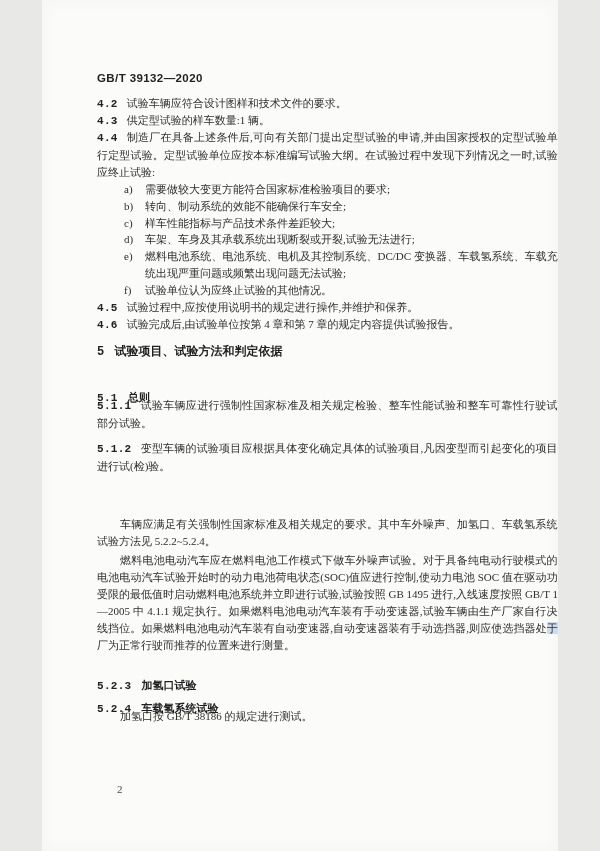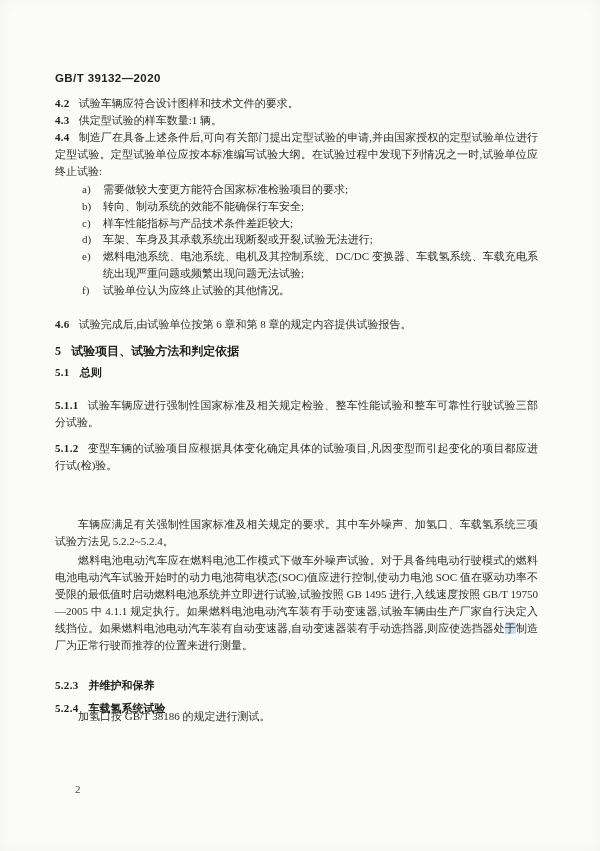--- a/index.html
+++ b/index.html
@@ -1,36 +1,36 @@
 <!DOCTYPE html>
 <html><head>
 <meta charset="utf-8">
 <style>
   html,body{margin:0;padding:0;background:#e8e8e6;}
   .page{
     position:relative;
-    width:600px;height:851px;
+    width:516px;height:851px;
     margin:0 auto;
     background:#fbfbf9;
     font-family:"Liberation Serif","DejaVu Serif",serif;
     color:#2e2e2e;
     font-size:11px;
     line-height:17px;
     overflow:hidden;
     box-shadow:inset 0 0 18px rgba(0,0,0,0.03);
   }
   .abs{position:absolute;left:55px;width:483px;}
   .header-code{
     position:absolute;left:55px;top:70px;
     font-family:"Liberation Sans","DejaVu Sans",sans-serif;
     font-weight:bold;font-size:11.5px;letter-spacing:0.4px;color:#222;
   }
   .clause{text-align:justify;text-justify:inter-ideograph;}
   .clause-num{
-    font-family:Liberation Serif, serif;
+    font-family:Liberation Mono, monospace;
     font-weight:bold;color:#222;margin-right:9px;letter-spacing:0.3px;
   }
   .heading{
     font-family:"Liberation Sans","DejaVu Sans",sans-serif;
     font-weight:bold;color:#1f1f1f;
   }
   .heading .clause-num{margin-right:10px;}
   .heading-l1{font-size:12px;}
   .list-item{position:absolute;left:82px;width:456px;display:flex;}
   .list-label{flex:none;width:21px;}
@@ -78,39 +78,40 @@
   <div class="list-item" style="top:248px">
       <span class="list-label">e)</span>
       <span class="list-text">燃料电池系统、电池系统、电机及其控制系统、DC/DC 变换器、车载氢系统、车载充电系统出现严重问题或频繁出现问题无法试验;</span>
     </div>
 
   <div class="list-item" style="top:282px">
       <span class="list-label">f)</span>
       <span class="list-text">试验单位认为应终止试验的其他情况。</span>
     </div>
 
+  <div class="abs clause" style="top:299px"><span class="clause-num">4.5</span><span>试验过程中,应按使用说明书的规定进行操作,并维护和保养。</span></div>
 
-  <div class="abs clause" style="top:316px"><span class="clause-num">4.6</span><span>试验完成后,由试验单位按第 6 章和第 8 章的规定内容提供试验报告。</span></div>
+  <div class="abs clause" style="top:316px"><span class="clause-num">4.6</span><span>试验完成后,由试验单位按第 4 章和第 7 章的规定内容提供试验报告。</span></div>
 
   <div class="abs heading heading-l1" style="top:343px"><span class="clause-num">5</span><span>试验项目、试验方法和判定依据</span></div>
 
-  <div class="abs heading" style="top:364px"><span class="clause-num">5.1</span><span>总则</span></div>
+  <div class="abs heading" style="top:389px"><span class="clause-num">5.1</span><span>总则</span></div>
 
   <div class="abs clause" style="top:397px"><span class="clause-num">5.1.1</span><span>试验车辆应进行强制性国家标准及相关规定检验、整车性能试验和整车可靠性行驶试验三部分试验。</span></div>
 
   <div class="abs clause" style="top:440px"><span class="clause-num">5.1.2</span><span>变型车辆的试验项目应根据具体变化确定具体的试验项目,凡因变型而引起变化的项目都应进行试(检)验。</span></div>
 
 
 
   <div class="abs para" style="top:508px">车辆应满足有关强制性国家标准及相关规定的要求。其中车外噪声、加氢口、车载氢系统三项试验方法见 5.2.2~5.2.4。</div>
 
 
   <div class="abs para" style="top:544px"><span>燃料电池电动汽车应在燃料电池工作模式下做车外噪声试验。对于具备纯电动行驶模式的燃料电池电动汽车试验开始时的动力电池荷电状态(SOC)值应进行控制,使动力电池 SOC 值在驱动功率不受限的最低值时启动燃料电池系统并立即进行试验,试验按照 GB 1495 进行,入线速度按照 GB/T 19750—2005 中 4.1.1 规定执行。如果燃料电池电动汽车装有手动变速器,试验车辆由生产厂家自行决定入线挡位。如果燃料电池电动汽车装有自动变速器,自动变速器装有手动选挡器,则应使选挡器处</span><span class="hl">于</span><span>制造厂为正常行驶而推荐的位置来进行测量。</span></div>
 
-  <div class="abs heading" style="top:677px"><span class="clause-num">5.2.3</span><span>并维护和保养</span></div>
+  <div class="abs heading" style="top:677px"><span class="clause-num">5.2.3</span><span>加氢口试验</span></div>
 
   <div class="abs para" style="top:700px">加氢口按 GB/T 38186 的规定进行测试。</div>
 
   <div class="abs heading" style="top:700px"><span class="clause-num">5.2.4</span><span>车载氢系统试验</span></div>
 
 
   <div class="page-num">2</div>
 
 </div>
 

